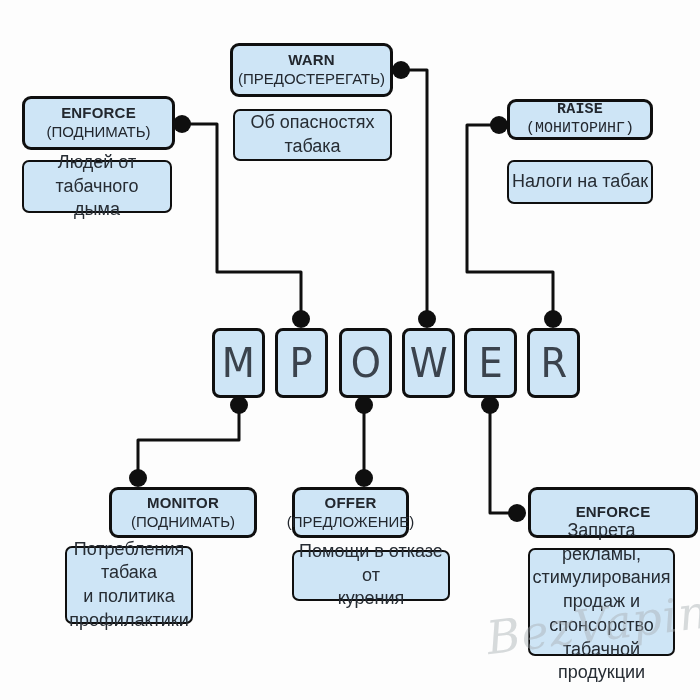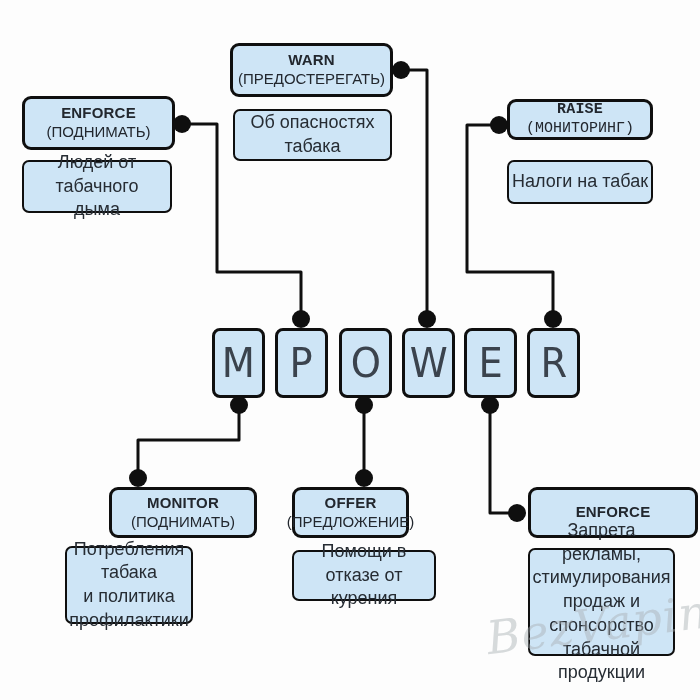--- a/index.html
+++ b/index.html
@@ -34,21 +34,21 @@
   
   .pos-protect-main{left:22px;top:96px;width:153px;height:54px;}
   .pos-protect-sub{left:22px;top:160px;width:150px;height:53px;}
   .pos-warn-main{left:230px;top:43px;width:163px;height:54px;}
   .pos-warn-sub{left:233px;top:109px;width:159px;height:52px;}
   .pos-raise-main{left:507px;top:99px;width:146px;height:41px;font-family:Liberation Mono, monospace;}
   .pos-raise-sub{left:507px;top:160px;width:146px;height:44px;}
   .pos-monitor-main{left:65px;top:487px;width:148px;height:51px;margin-left:44px;}
   .pos-monitor-sub{left:65px;top:546px;width:128px;height:78px;}
   .pos-offer-main{left:292px;top:487px;width:117px;height:51px;}
-  .pos-offer-sub{left:292px;top:550px;width:144px;height:51px;}
+  .pos-offer-sub{left:292px;top:550px;width:158px;height:51px;}
   .pos-enforce-main{left:528px;top:487px;width:170px;height:51px;}
   .pos-enforce-sub{left:528px;top:548px;width:147px;height:108px;}
   .pos-l0{left:212px;} .pos-l1{left:275px;} .pos-l2{left:339px;}
   .pos-l3{left:402px;} .pos-l4{left:464px;} .pos-l5{left:527px;}
 </style>
 </head>
 <body>
 
 <div class="canvas">
 

